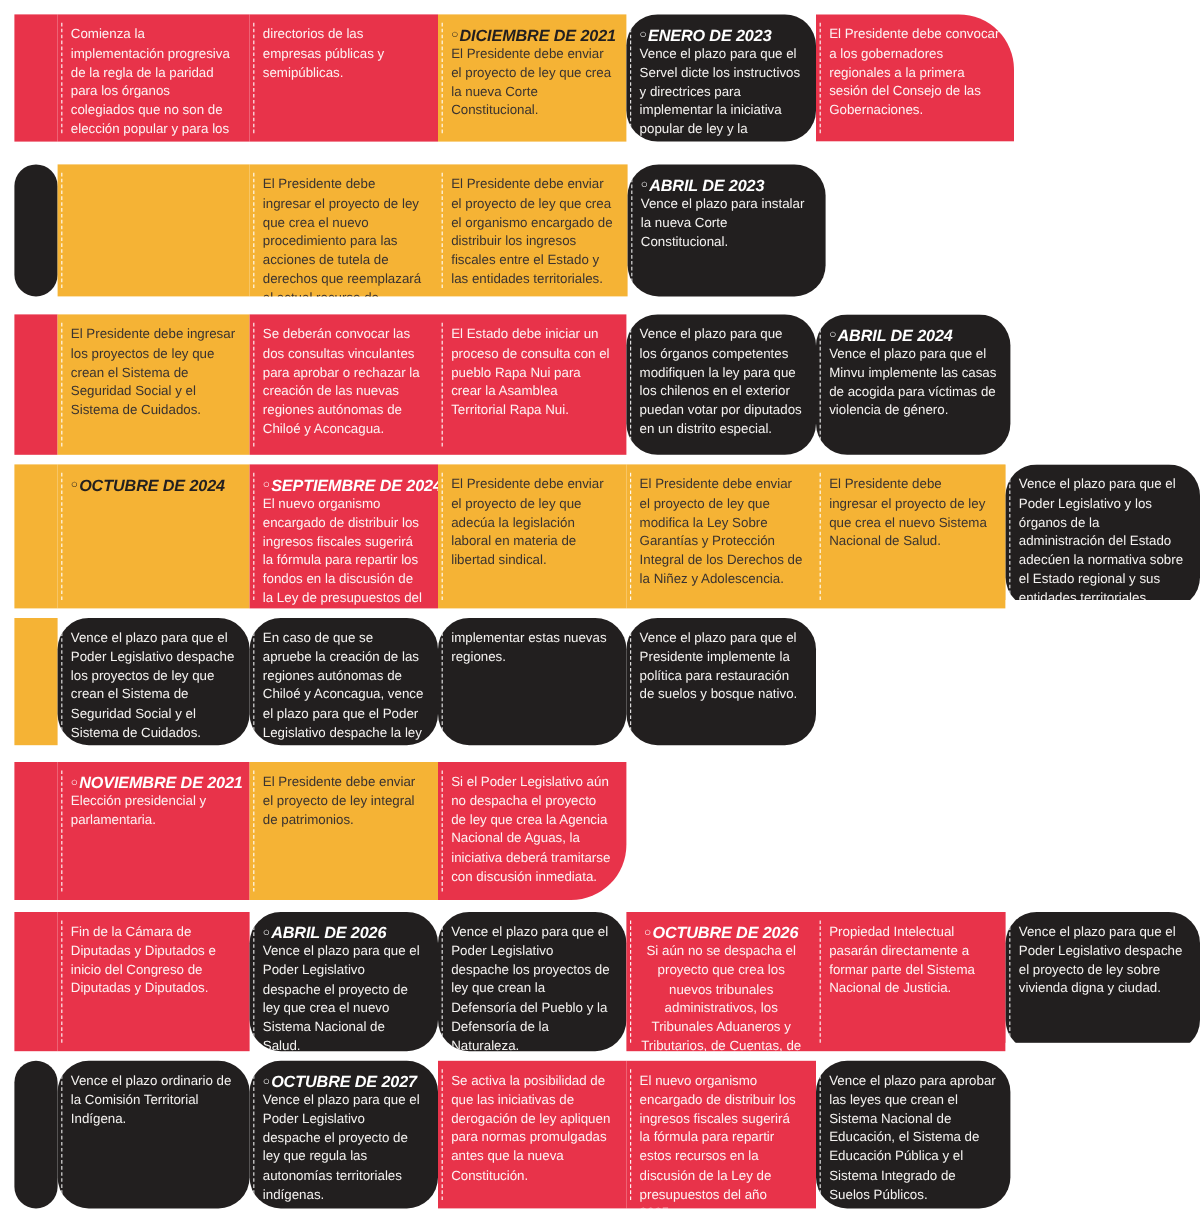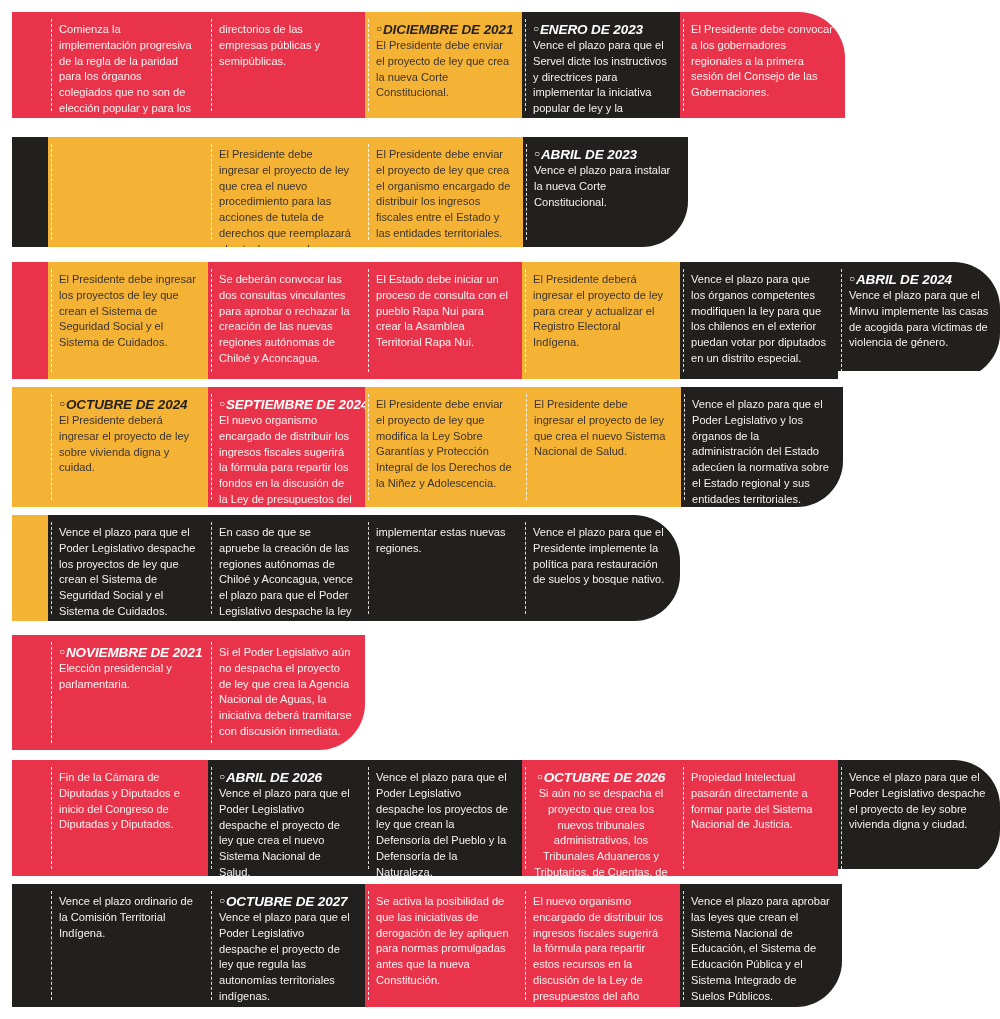--- a/index.html
+++ b/index.html
@@ -13,21 +13,21 @@
 
   .row { position:absolute; display:flex; }
 
   .cell {
     position:relative;
     overflow:hidden;
     padding:10px 11px 8px 11px;
   }
   .cell.red    { background:#E8334A; }
   .cell.yellow { background:#F5B335; }
-  .cell.black  { background:#221F1F; }
+  .cell.black  { background:#221F1F;border-radius:26px; }
 
   
   .cell.sep::before {
     content:"";
     position:absolute;
     left:3px; top:7px; bottom:7px;
     width:0;
     border-left:1.5px dashed rgba(255,255,255,0.92);
   }
   .cell.sep-dark::before { border-left-color: rgba(255,255,255,0.85); }
@@ -109,40 +109,39 @@
       <div class="cell red" style="width: 36px; flex: 0 0 36px;"></div>
       <div class="cell yellow sep" style="width: 160px; flex: 0 0 160px;">
         <div class="body">El Presidente debe ingresar los proyectos de ley que crean el Sistema de Seguridad Social y el Sistema de Cuidados.</div>
       </div>
       <div class="cell red sep" style="width: 157px; flex: 0 0 157px;">
         <div class="body">Se deberán convocar las dos consultas vinculantes para aprobar o rechazar la creación de las nuevas regiones autónomas de Chiloé y Aconcagua.</div>
       </div>
       <div class="cell red sep" style="width: 157px; flex: 0 0 157px;">
         <div class="body">El Estado debe iniciar un proceso de consulta con el pueblo Rapa Nui para crear la Asamblea Territorial Rapa Nui.</div>
       </div>
-      <div class="cell yellow sep" style="width: 158px; flex: 0 0 158px;">
-        <div class="body">El Presidente deberá ingresar el proyecto de ley para crear y actualizar el Registro Electoral Indígena.</div>
-      </div>
       <div class="cell black sep sep-dark" style="width: 158px; flex: 0 0 158px;">
         <div class="body">Vence el plazo para que los órganos competentes modifiquen la ley para que los chilenos en el exterior puedan votar por diputados en un distrito especial.</div>
       </div>
       <div class="cell black sep sep-dark r-tr r-br" style="width: 162px; flex: 0 0 162px;">
         <div class="date"><span class="dot">○</span><span>ABRIL DE 2024</span></div>
         <div class="body">Vence el plazo para que el Minvu implemente las casas de acogida para víctimas de violencia de género.</div>
       </div>
     </div>
     <div class="row" style="left: 12px; top: 387px; height: 120px;">
       <div class="cell yellow" style="width: 36px; flex: 0 0 36px;"></div>
       <div class="cell yellow sep" style="width: 160px; flex: 0 0 160px;">
         <div class="date"><span class="dot">○</span><span>OCTUBRE DE 2024</span></div>
-        <div class="body">El Presidente deberá ingresar el proyecto de ley sobre vivienda digna y cuidad.</div>
       </div>
       <div class="cell red sep" style="width: 157px; flex: 0 0 157px;">
         <div class="date"><span class="dot">○</span><span>SEPTIEMBRE DE 2024</span></div>
         <div class="body">El nuevo organismo encargado de distribuir los ingresos fiscales sugerirá la fórmula para repartir los fondos en la discusión de la Ley de presupuestos del año 2025.</div>
+      </div>
+      <div class="cell yellow sep" style="width: 157px; flex: 0 0 157px;">
+        <div class="body">El Presidente debe enviar el proyecto de ley que adecúa la legislación laboral en materia de libertad sindical.</div>
       </div>
       <div class="cell yellow sep" style="width: 158px; flex: 0 0 158px;">
         <div class="body">El Presidente debe enviar el proyecto de ley que modifica la Ley Sobre Garantías y Protección Integral de los Derechos de la Niñez y Adolescencia.</div>
       </div>
       <div class="cell yellow sep" style="width: 158px; flex: 0 0 158px;">
         <div class="body">El Presidente debe ingresar el proyecto de ley que crea el nuevo Sistema Nacional de Salud.</div>
       </div>
       <div class="cell black sep sep-dark r-br" style="width: 162px; flex: 0 0 162px;">
         <div class="body">Vence el plazo para que el Poder Legislativo y los órganos de la administración del Estado adecúen la normativa sobre el Estado regional y sus entidades territoriales.</div>
       </div>
@@ -160,20 +159,23 @@
       </div>
       <div class="cell black sep sep-dark r-tr r-br" style="width: 158px; flex: 0 0 158px;">
         <div class="body">Vence el plazo para que el Presidente implemente la política para restauración de suelos y bosque nativo.</div>
       </div>
     </div>
     <div class="row" style="left: 12px; top: 635px; height: 115px;">
       <div class="cell red" style="width: 36px; flex: 0 0 36px;"></div>
       <div class="cell red sep" style="width: 160px; flex: 0 0 160px;">
         <div class="date"><span class="dot">○</span><span>NOVIEMBRE DE 2021</span></div>
         <div class="body">Elección presidencial y parlamentaria.</div>
+      </div>
+      <div class="cell yellow sep" style="width: 157px; flex: 0 0 157px;">
+        <div class="body">El Presidente debe enviar el proyecto de ley integral de patrimonios.</div>
       </div>
       <div class="cell red sep r-br" style="width: 157px; flex: 0 0 157px;">
         <div class="body">Si el Poder Legislativo aún no despacha el proyecto de ley que crea la Agencia Nacional de Aguas, la iniciativa deberá tramitarse con discusión inmediata.</div>
       </div>
     </div>
     <div class="row" style="left: 12px; top: 760px; height: 116px;">
       <div class="cell red" style="width: 36px; flex: 0 0 36px;"></div>
       <div class="cell red sep" style="width: 160px; flex: 0 0 160px;">
         <div class="body">Fin de la Cámara de Diputadas y Diputados e inicio del Congreso de Diputadas y Diputados.</div>
       </div>

